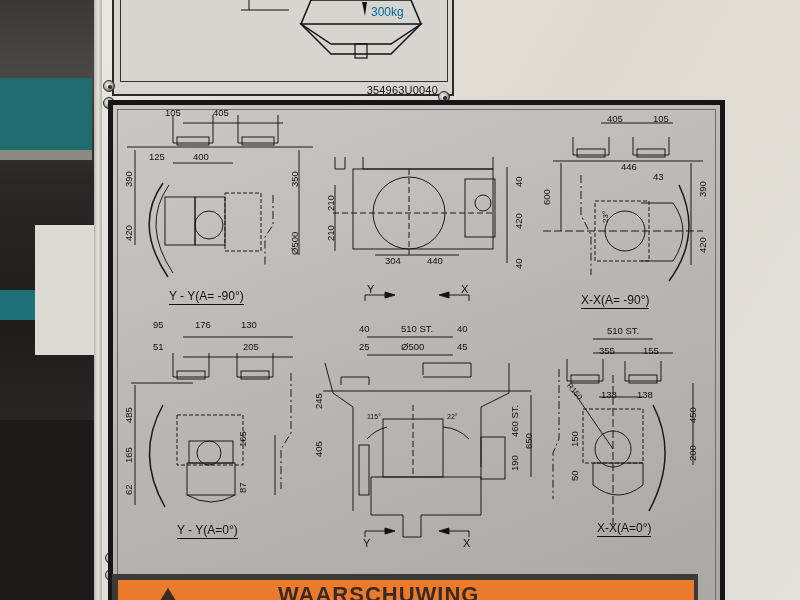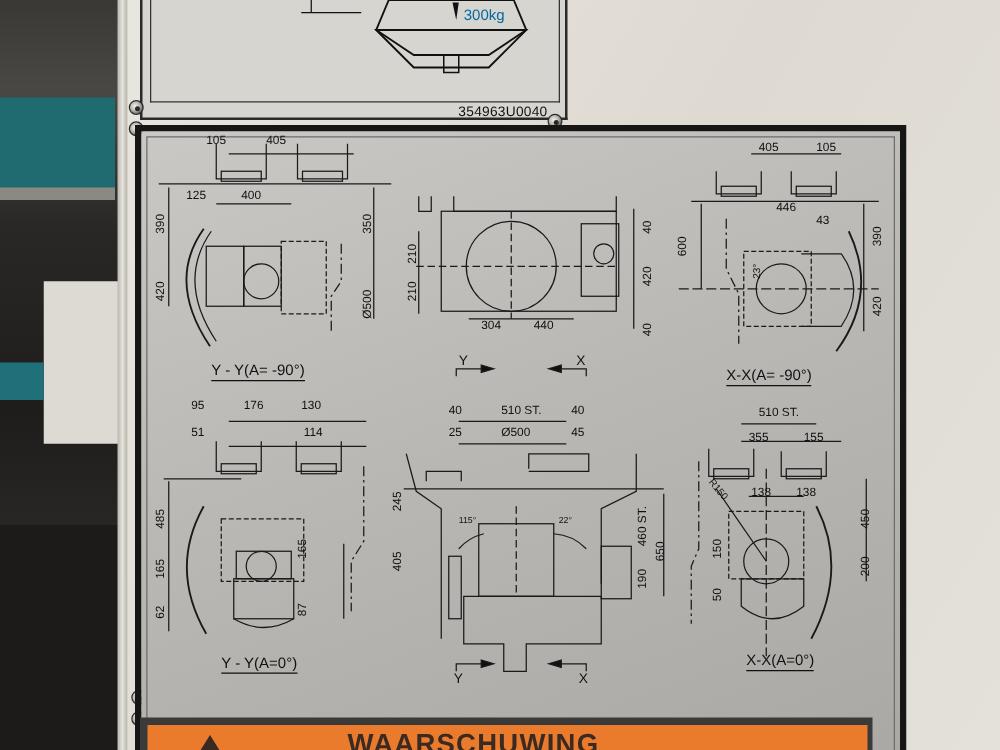--- a/index.html
+++ b/index.html
@@ -265,21 +265,21 @@
   <div class="dim v" style="left:488px;top:118px;font-size:8px">23°</div>
   <div class="dim v" style="left:428px;top:100px">600</div>
   <div class="dim v" style="left:584px;top:92px">390</div>
   <div class="dim v" style="left:584px;top:148px">420</div>
   <div class="caption" style="left:468px;top:188px">X-X(A= -90°)</div>
 
   <div class="dim" style="left:40px;top:214px">95</div>
   <div class="dim" style="left:82px;top:214px">176</div>
   <div class="dim" style="left:128px;top:214px">130</div>
   <div class="dim" style="left:40px;top:236px">51</div>
-  <div class="dim" style="left:130px;top:236px">114</div>
+  <div class="dim" style="left:130px;top:236px">205</div>
   <div class="dim v" style="left:10px;top:318px">485</div>
   <div class="dim v" style="left:10px;top:358px">165</div>
   <div class="dim v" style="left:10px;top:390px">62</div>
   <div class="dim v" style="left:124px;top:342px">165</div>
   <div class="dim v" style="left:124px;top:388px">87</div>
   <div class="caption" style="left:64px;top:418px">Y - Y(A=0°)</div>
 
   <div class="dim" style="left:246px;top:218px">40</div>
   <div class="dim" style="left:288px;top:218px">510 ST.</div>
   <div class="dim" style="left:344px;top:218px">40</div>

